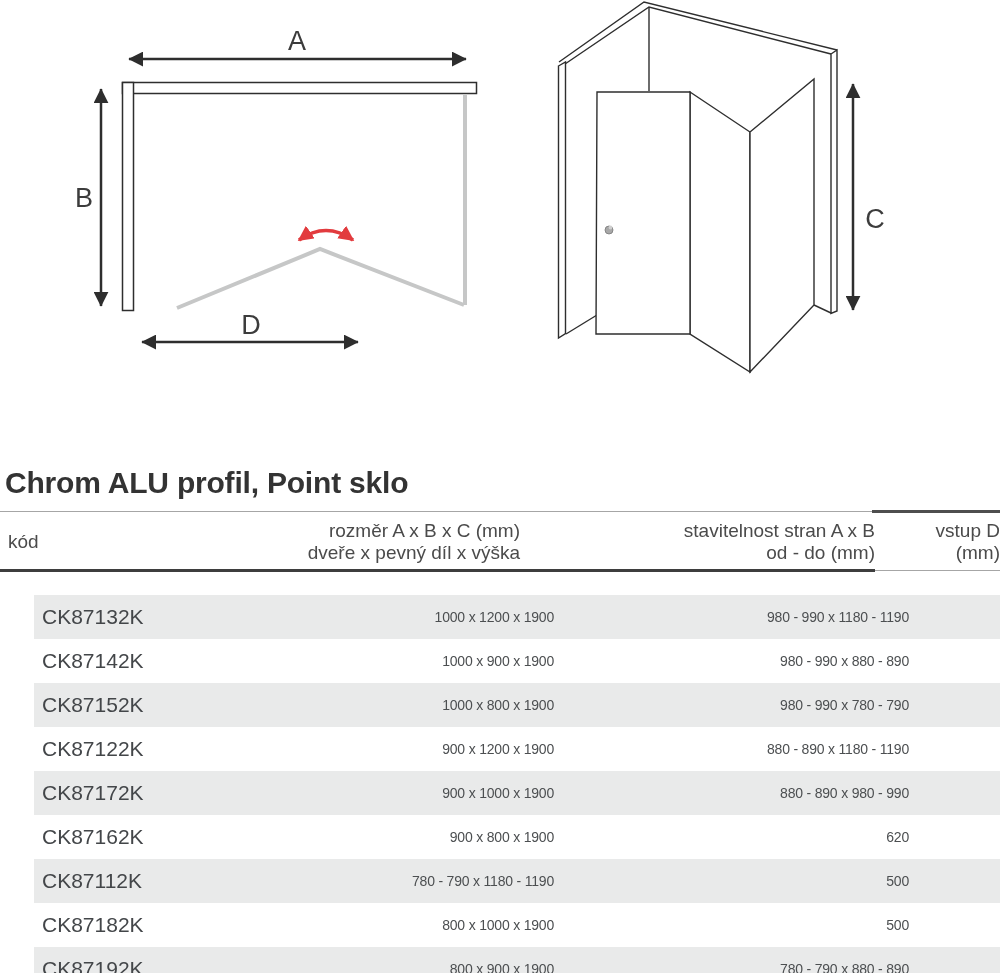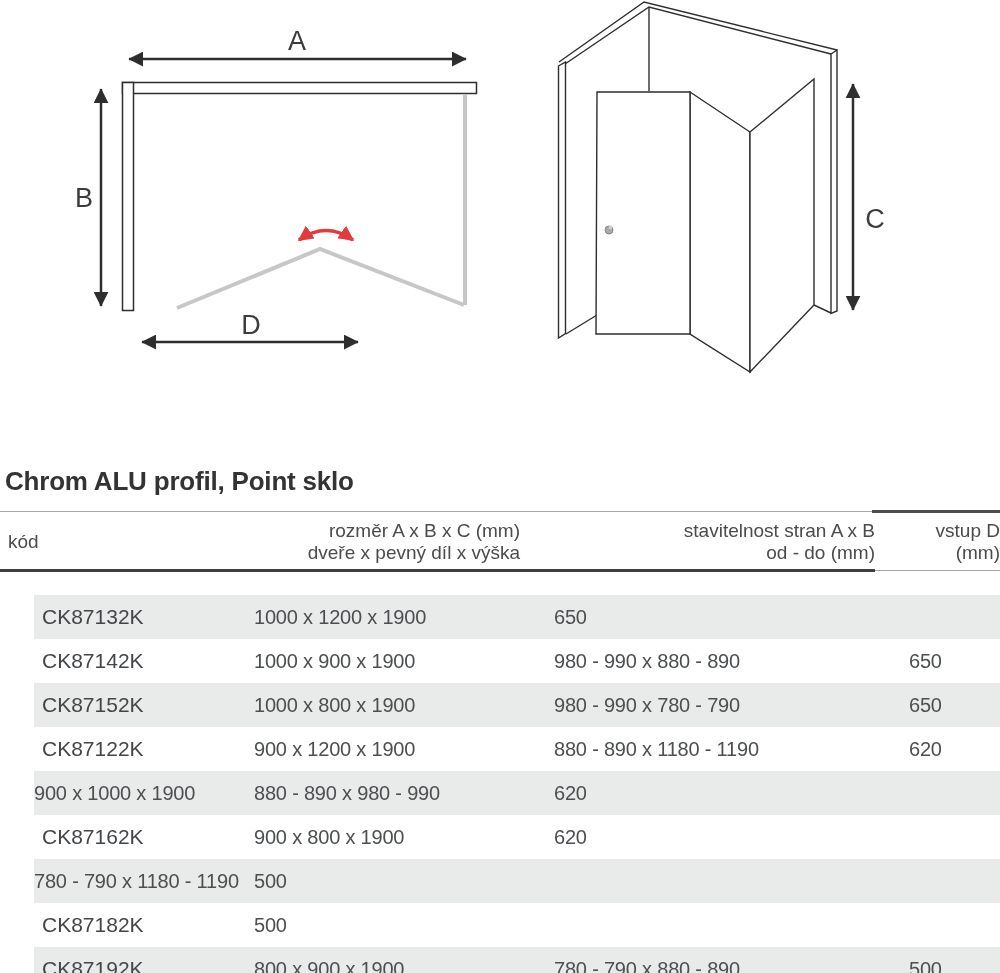--- a/index.html
+++ b/index.html
@@ -6,21 +6,21 @@
   body{
     width:1000px;height:973px;position:relative;background:#ffffff;
     font-family:"Liberation Sans","DejaVu Sans",sans-serif;
     -webkit-font-smoothing:antialiased;overflow:hidden;
   }
   
   #diagram-area{position:absolute;top:0;left:0;width:1000px;height:470px;}
   
   .section-title{
     position:absolute;left:5px;top:466px;
-    font-size:26px;font-weight:bold;color:#333333;letter-spacing:-0.2px;
+    font-size:30px;font-weight:bold;color:#333333;letter-spacing:-0.2px;
   }
   
   .spec-table{position:absolute;top:511px;left:0;width:1000px;}
   .thead{
     position:relative;height:61px;
     display:grid;grid-template-columns:220px 300px 355px 125px;
     align-items:center;
   }
   .rule{position:absolute;background:#a6a6a6;}
   .rule-top-light{top:0;left:0;width:872px;height:1px;}
@@ -31,21 +31,21 @@
     font-size:19px;line-height:22px;color:#4b4b4b;text-align:right;
   }
   .th.first{text-align:left;padding-left:8px;}
   .tbody{margin-top:23px;padding-left:34px;}
   .row{
     display:grid;grid-template-columns:220px 300px 355px 125px;
     height:44px;align-items:center;
   }
   .row:nth-child(odd){background:#e9eaea;}
   .row:nth-child(even){background:#ffffff;}
-  .td{font-size:20px;color:#4c4f51;text-align:left;letter-spacing:-0.2px;}
+  .td{font-size:14px;color:#4c4f51;text-align:right;letter-spacing:-0.2px;}
   .td.code{text-align:left;padding-left:8px;font-size:21px;color:#434649;letter-spacing:0;}
 </style>
 </head>
 <body>
 
 <div id="diagram-area">
 <svg width="1000" height="470" viewBox="0 0 1000 470">
   <defs>
     <marker id="ah" viewBox="0 0 10 10" refX="9.5" refY="5" markerWidth="6" markerHeight="6" orient="auto-start-reverse">
       <path d="M0,0 L10,5 L0,10 z" fill="#2e2e2e"></path>
@@ -124,20 +124,21 @@
       <div>(mm)</div>
     </div>
     <div class="rule rule-bottom-dark"></div>
     <div class="rule rule-bottom-light"></div>
   </div>
 
   <div class="tbody" id="tbody">
     <div class="row">
       <div class="td code">CK87132K</div>
       <div class="td">1000 x 1200 x 1900</div>
+      <div class="td">980 - 990 x 1180 - 1190</div>
       <div class="td">650</div>
     </div>
 
     <div class="row">
       <div class="td code">CK87142K</div>
       <div class="td">1000 x 900 x 1900</div>
       <div class="td">980 - 990 x 880 - 890</div>
       <div class="td">650</div>
     </div>
 
@@ -149,38 +150,41 @@
     </div>
 
     <div class="row">
       <div class="td code">CK87122K</div>
       <div class="td">900 x 1200 x 1900</div>
       <div class="td">880 - 890 x 1180 - 1190</div>
       <div class="td">620</div>
     </div>
 
     <div class="row">
+      <div class="td code">CK87172K</div>
       <div class="td">900 x 1000 x 1900</div>
       <div class="td">880 - 890 x 980 - 990</div>
       <div class="td">620</div>
     </div>
 
     <div class="row">
       <div class="td code">CK87162K</div>
       <div class="td">900 x 800 x 1900</div>
       <div class="td">620</div>
     </div>
 
     <div class="row">
+      <div class="td code">CK87112K</div>
       <div class="td">780 - 790 x 1180 - 1190</div>
       <div class="td">500</div>
     </div>
 
     <div class="row">
       <div class="td code">CK87182K</div>
+      <div class="td">800 x 1000 x 1900</div>
       <div class="td">500</div>
     </div>
 
     <div class="row">
       <div class="td code">CK87192K</div>
       <div class="td">800 x 900 x 1900</div>
       <div class="td">780 - 790 x 880 - 890</div>
       <div class="td">500</div>
     </div>
   </div>

